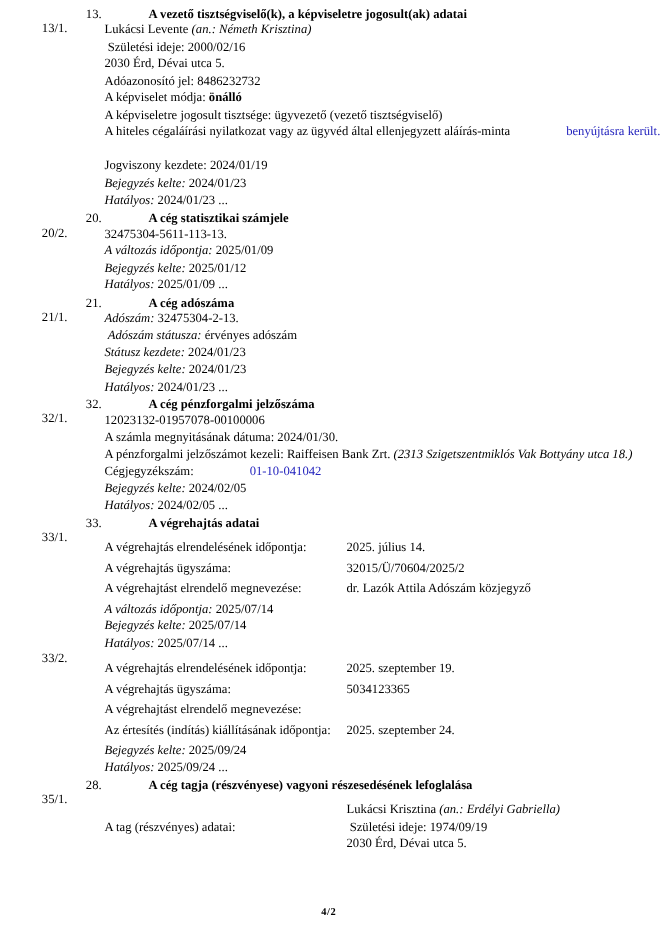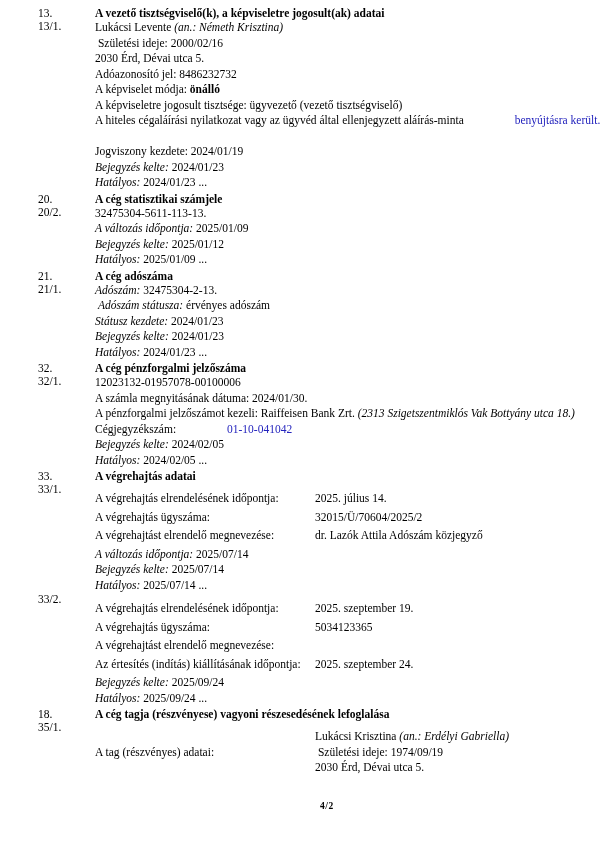--- a/index.html
+++ b/index.html
@@ -7,40 +7,39 @@
     width: 600px; height: 849px;
     background: #ffffff;
     color: #000000;
     font-family: "Liberation Serif", "DejaVu Serif", serif;
     font-size: 11.5px;
     position: relative;
     overflow: hidden;
   }
   .doc { padding-top: 5px; }
   .block { display: flex; align-items: flex-start; }
-  .block.section { margin: 2px 0 1px 0; }
+  .block.section { margin: 2px 0 1px 0; padding-left: 40px; }
   .num { flex: 0 0 57px; margin-left: 38px; white-space: pre; }
   .content { flex: 1 1 auto; min-width: 0; }
   .section .content { font-weight: bold; white-space: pre; }
   .line { line-height: 15.5px; min-height: 15.5px; white-space: pre; }
   .line.blank { }
   .row2 { display: flex; align-items: center; margin: 0 0 3px 0; }
   .c1 { flex: 0 0 auto; min-width: 220px; white-space: pre; line-height: 15.5px; }
   .c2 { flex: 1 1 auto; min-width: 0; line-height: 15.5px; }
   .vline { white-space: pre; line-height: 15.5px; min-height: 15.5px; }
   .it { font-style: italic; }
   .bd { font-weight: bold; }
   .lnk { color: #2323bd; margin-left: 48px; }
   .footer {
     position: absolute;
-    left: 292px; top: 801px;
+    left: 292px; top: 825px;
     font-weight: bold;
     font-size: 9.5px;
     letter-spacing: 0.5px;
-    margin-left: 28px;
   }
 </style>
 </head>
 <body>
 
 <div class="doc">
     <div class="block section">
       <div class="num">13.</div>
       <div class="content">A vezető tisztségviselő(k), a képviseletre jogosult(ak) adatai</div>
     </div>
@@ -156,21 +155,21 @@
           <div class="c1"><span>Az értesítés (indítás) kiállításának időpontja:</span></div>
           <div class="c2">
             <div class="vline"><span>2025. szeptember 24.</span></div>
           </div>
         </div>
         <div class="line"><span class="it">Bejegyzés kelte:</span><span> 2025/09/24</span></div>
         <div class="line"><span class="it">Hatályos:</span><span> 2025/09/24 ...</span></div>
       </div>
     </div>
     <div class="block section">
-      <div class="num">18.</div>
+      <div class="num">28.</div>
       <div class="content">A cég tagja (részvényese) vagyoni részesedésének lefoglalása</div>
     </div>
     <div class="block">
       <div class="num">35/1.</div>
       <div class="content">
         <div class="line blank" style="height: 8px; min-height: 8px;"></div>
         <div class="row2">
           <div class="c1"><span>A tag (részvényes) adatai:</span></div>
           <div class="c2">
             <div class="vline"><span>Lukácsi Krisztina </span><span class="it">(an.: Erdélyi Gabriella)</span></div>

